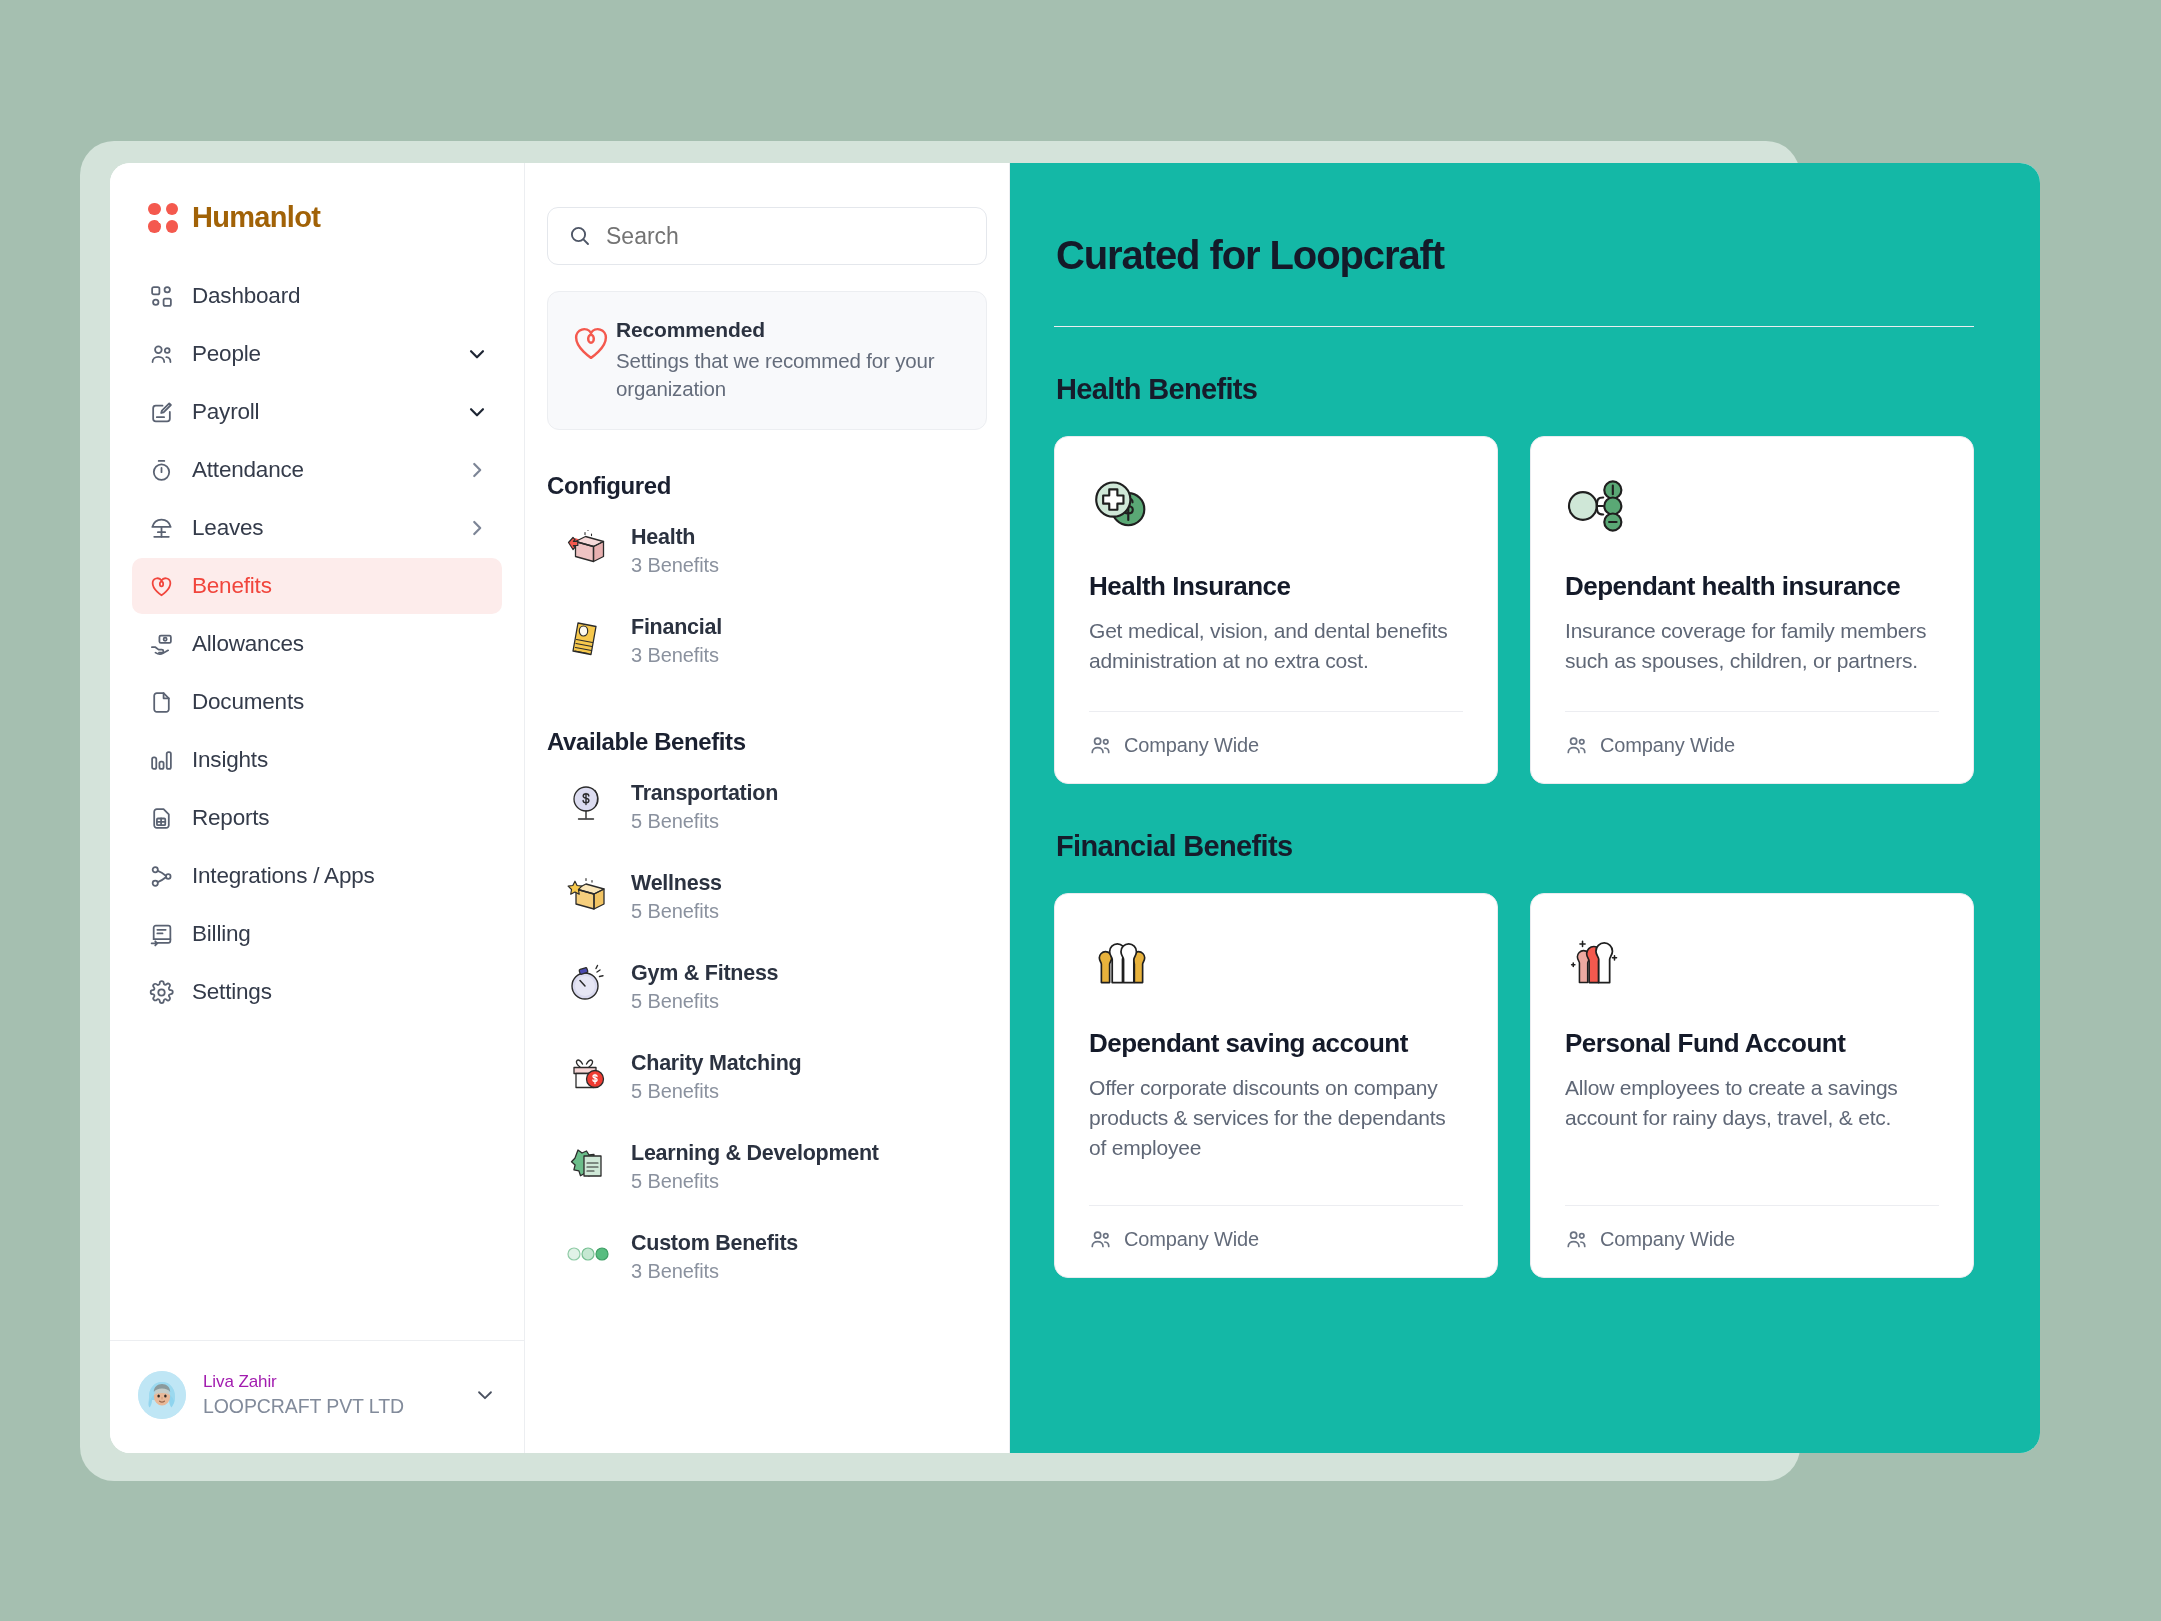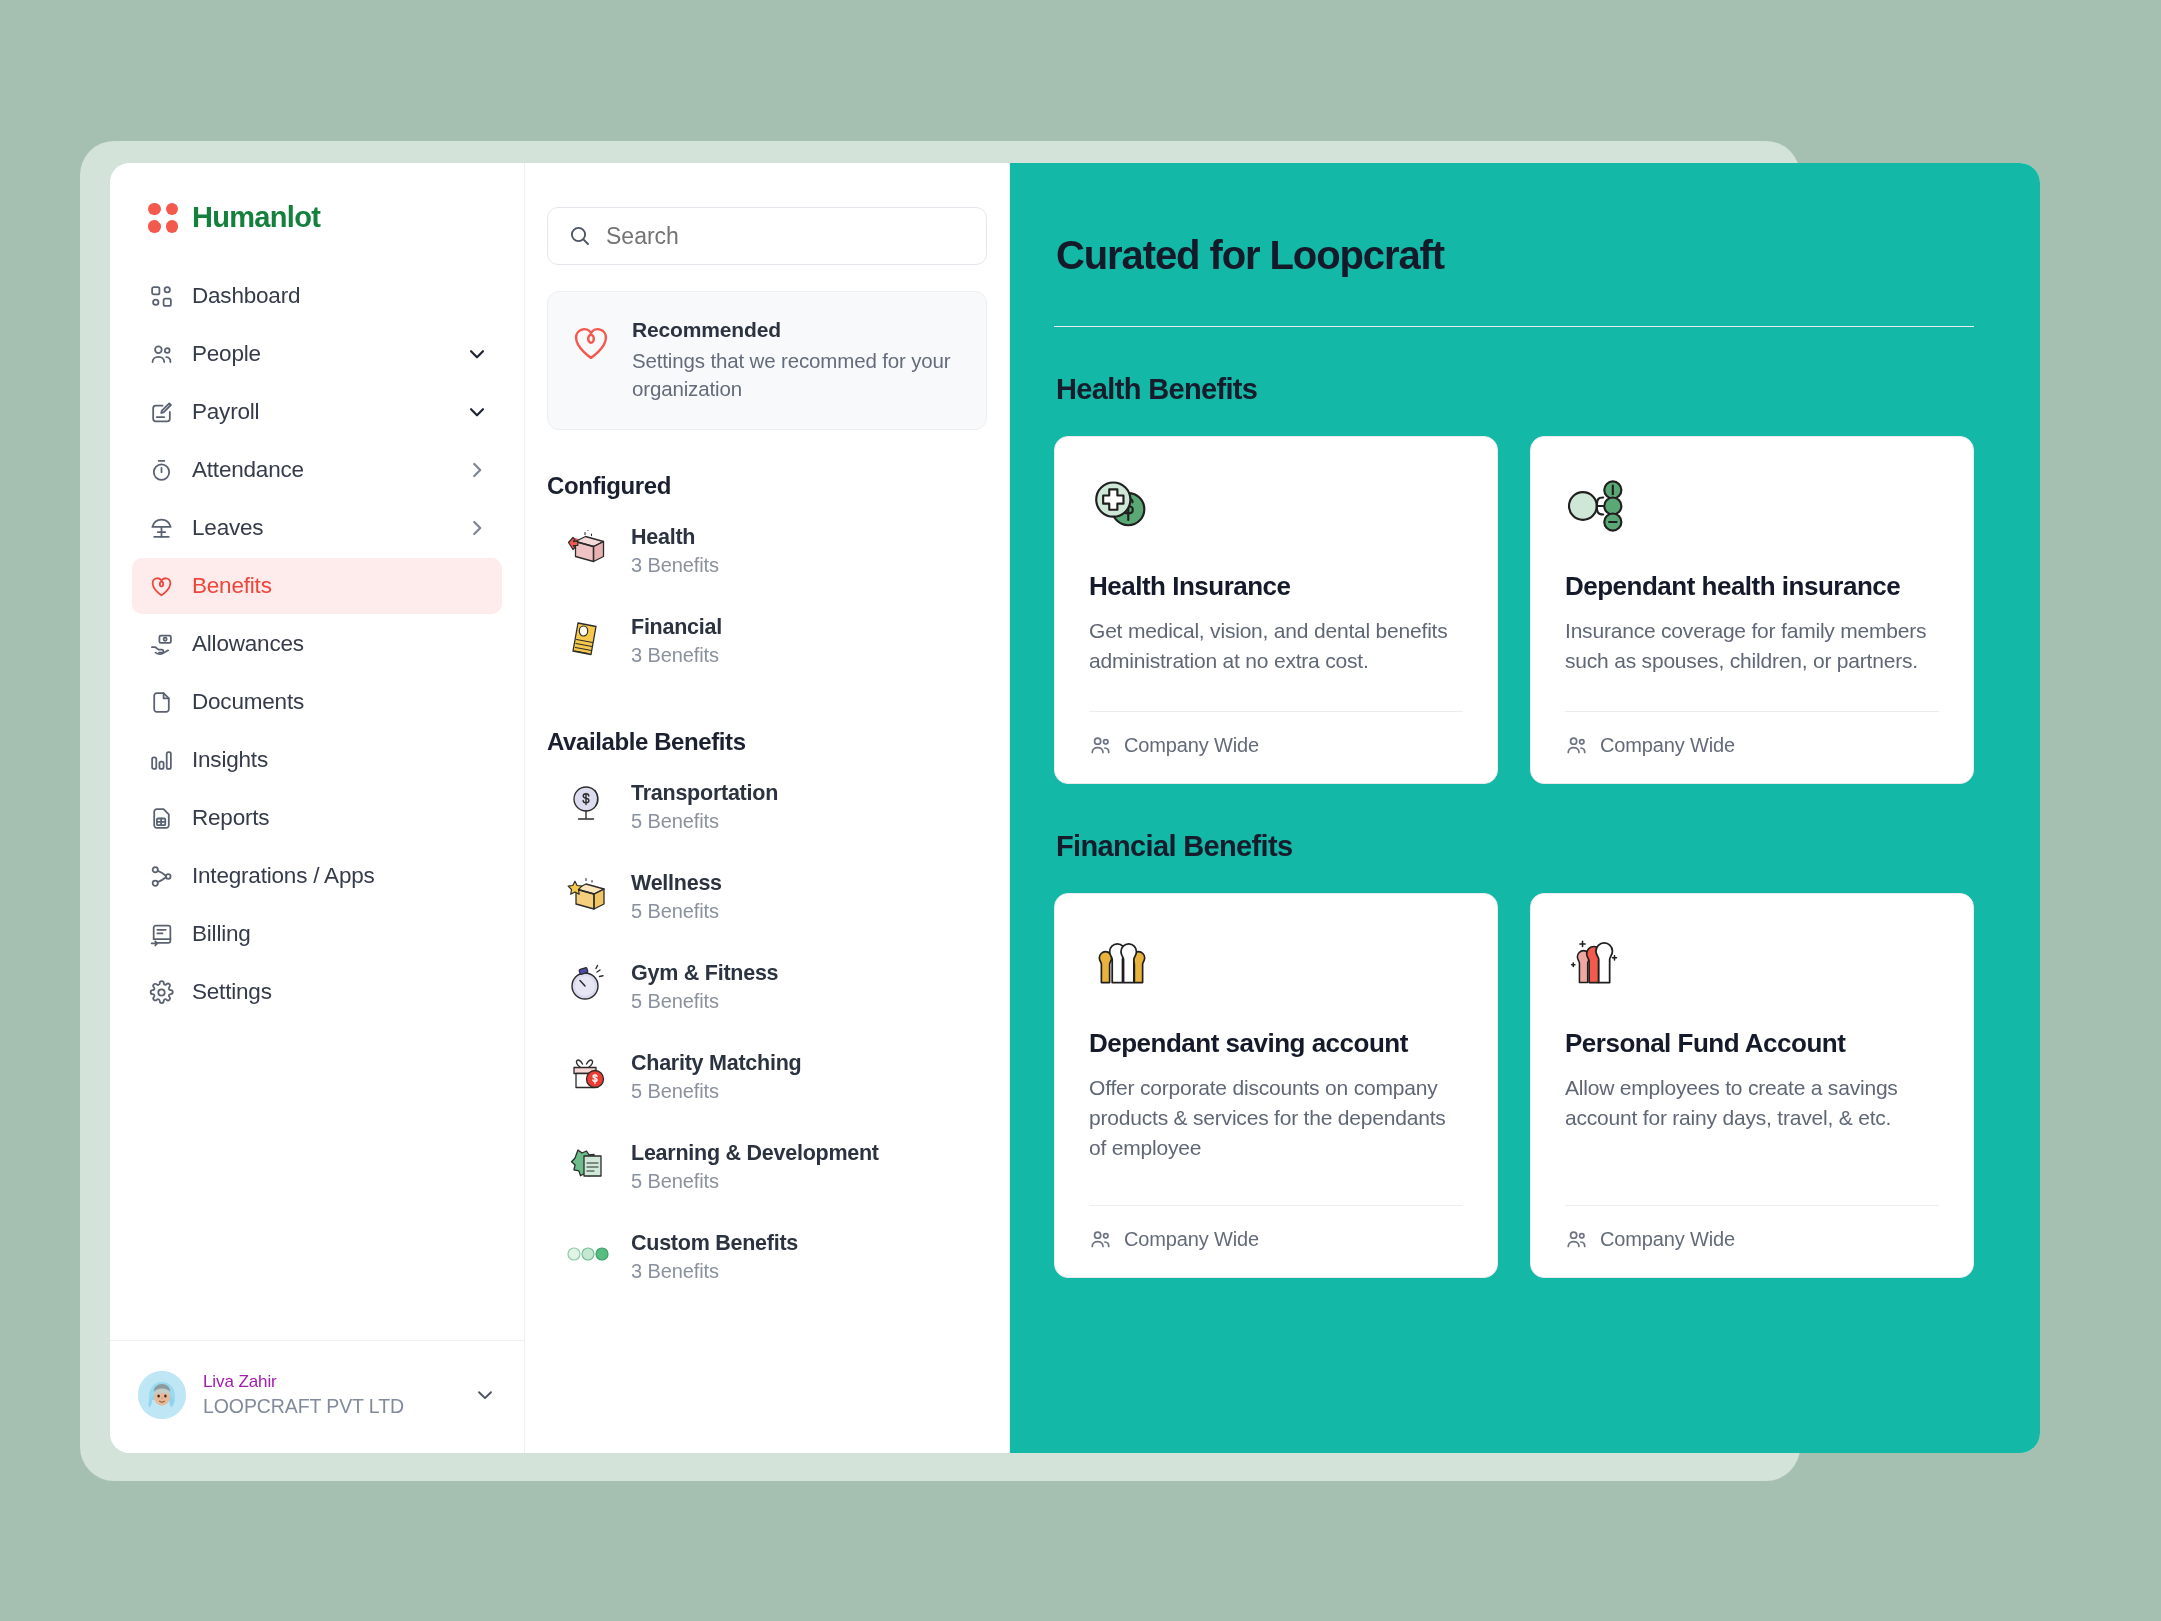--- a/index.html
+++ b/index.html
@@ -70,21 +70,21 @@
   .brand-mark i:nth-child(2) { right: 0;     top: 0; }
   .brand-mark i:nth-child(3) { left: 0;      bottom: 0; }
   .brand-mark i:nth-child(4) { right: 0;     bottom: 0; }
   .brand-mark i:nth-child(5) {
     left: 9px; top: 9px; width: 12px; height: 12px;
     background: #ffffff;
   }
   .brand-name {
     font-size: 29px;
     font-weight: 700;
-    color: #15803d;
+    color: #a16207;
     letter-spacing: -0.7px;
   }
 
   .nav {
     padding: 6px 22px 0 22px;
     display: flex;
     flex-direction: column;
     gap: 2px;
     flex: 1 1 auto;
     overflow: hidden;
@@ -180,21 +180,21 @@
   .search-box .s-ico svg { width: 24px; height: 24px; display: block; }
   .search-ph { font-size: 23px; color: #737373; }
 
   .rec-card {
     margin-top: 26px;
     background: #f8f9fb;
     border: 1px solid #eceef1;
     border-radius: 12px;
     padding: 26px 22px 26px 22px;
     display: flex;
-    gap: 20px;
+    gap: 4px;
     cursor: pointer;
   }
   .rec-ico { width: 42px; height: 42px; flex: 0 0 42px; color: #f4594e; margin-top: 4px; }
   .rec-ico svg { width: 42px; height: 42px; display: block; }
   .rec-title {
     font-size: 21px;
     font-weight: 700;
     color: #2b3240;
     margin-bottom: 5px;
     letter-spacing: -0.15px;

